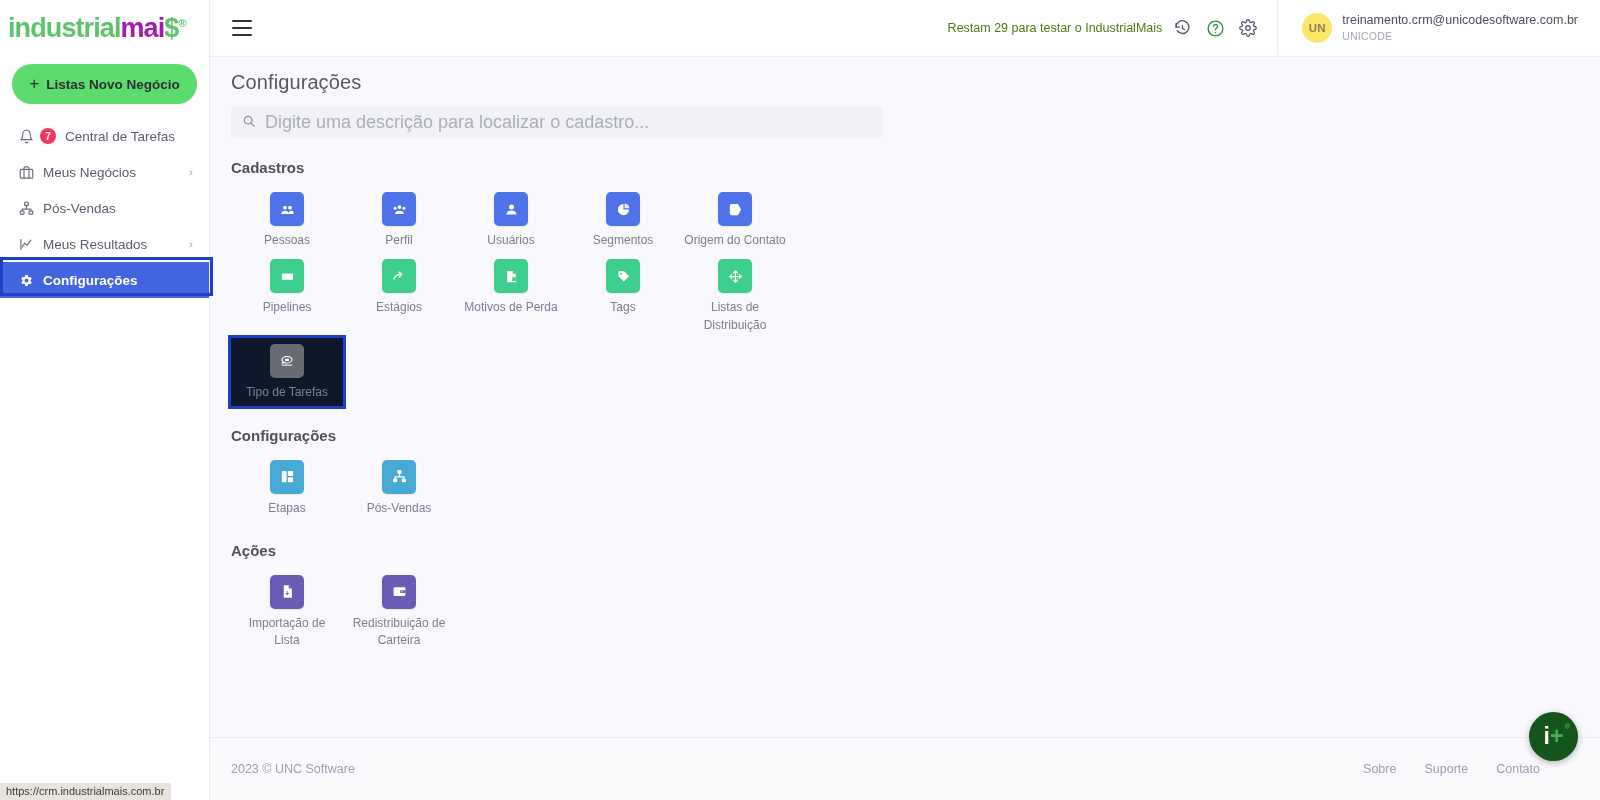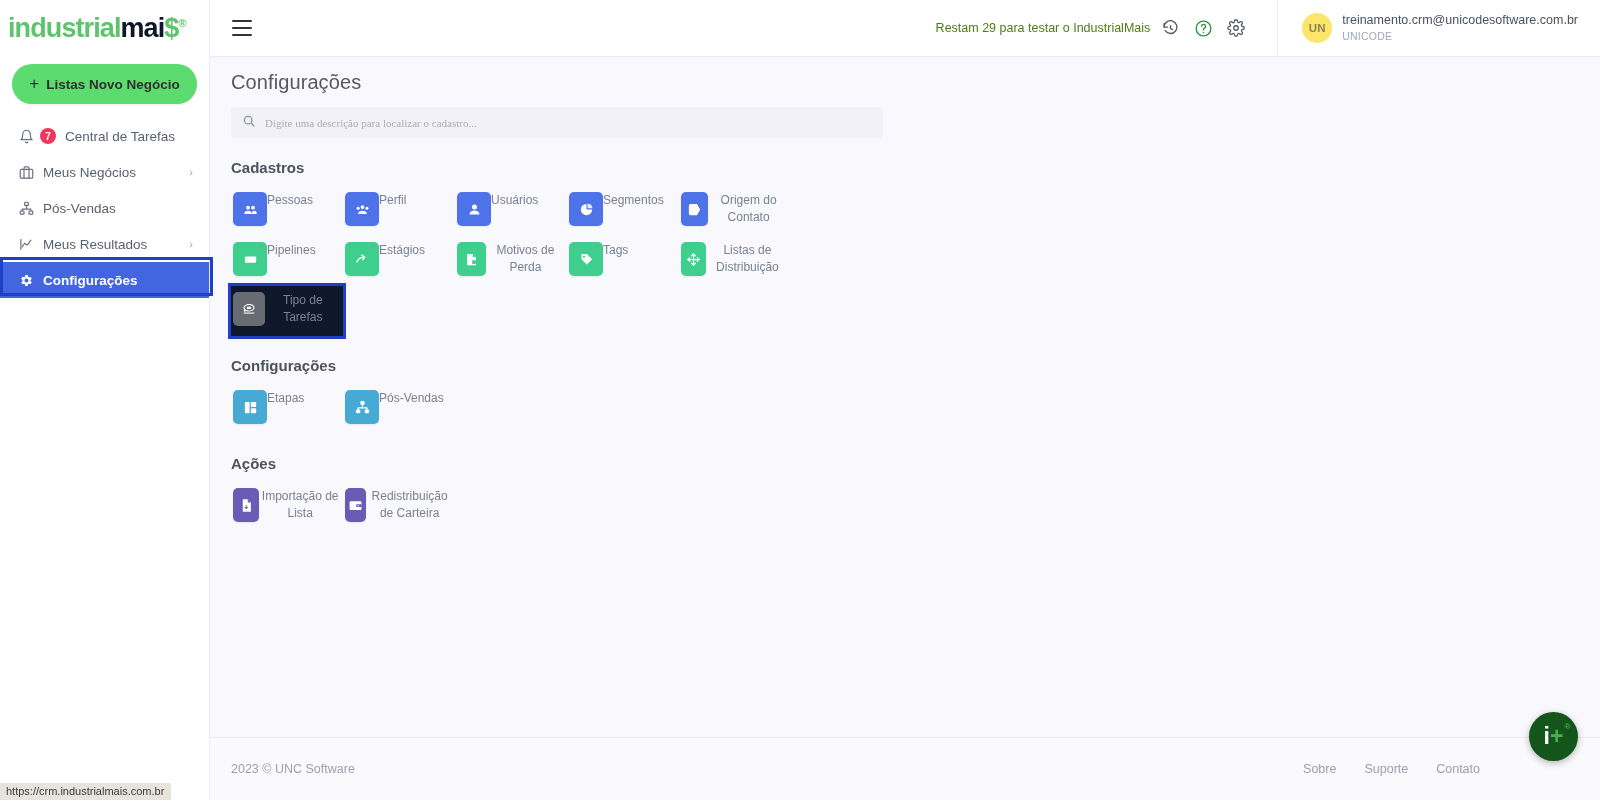--- a/index.html
+++ b/index.html
@@ -26,21 +26,21 @@
     padding-left: 8px;
   }
   .logo-text {
     font-size: 27px;
     font-weight: 700;
     letter-spacing: -0.9px;
     line-height: 1;
     white-space: nowrap;
   }
   .logo-ind { color: #5cc46a; }
-  .logo-mais { color: #0f172a; }
+  .logo-mais { color: #a21caf; }
   .logo-dollar { color: #5cc46a; }
   .logo-reg {
     font-size: 11px;
     vertical-align: super;
     color: #5cc46a;
     font-weight: 700;
   }
 
   .new-deal-btn {
     margin: 8px 12px 0 12px;
@@ -139,21 +139,21 @@
     width: 22px; height: 22px;
     display: inline-flex; align-items: center; justify-content: center;
     cursor: pointer;
   }
   .tb-icon.first { margin-left: 9px; }
   .tb-icon svg { display: block; }
   .user-block {
     display: flex; align-items: center; gap: 10px;
     height: 100%;
     padding: 0 22px 0 24px;
-    margin-left: 30px;
+    margin-left: 18px;
     border-left: 1px solid #ececf2;
     cursor: pointer;
   }
   .avatar {
     width: 30px; height: 30px; border-radius: 50%;
     background: #fbe66a;
     color: #8a8253;
     font-size: 11.5px; font-weight: 700;
     display: flex; align-items: center; justify-content: center;
     letter-spacing: .3px;
@@ -179,38 +179,38 @@
     background: #f1f1f7;
     border-radius: 4px;
     display: flex; align-items: center;
     padding: 0 11px;
     gap: 9px;
     cursor: text;
   }
   .search-wrap svg { flex: 0 0 auto; }
   .search-input {
     border: none; outline: none; background: transparent;
-    font-size: 11px; color: #b91c1c;
+    font-size: 18px; color: #b91c1c;
     width: 100%;
-    font-family: Liberation Serif, serif;
+    font-family: Liberation Sans, sans-serif;
   }
   .search-input::placeholder { color: #a9aebc; }
 
   .section-title {
     margin: 21px 0 0 21px;
     font-size: 15px; font-weight: 700; color: #4e525c;
   }
   .tile-grid {
     margin: 10px 0 0 21px;
     display: flex; flex-wrap: wrap;
     width: 580px;
   }
   .tile {
     width: 112px;
-    display: flex; flex-direction: row; 
+    display: flex; flex-direction: column; align-items: center;
     padding: 6px 2px 4px 2px;
     cursor: pointer;
     position: relative;
   }
   .tile-ico {
     width: 34px; height: 34px;
     border-radius: 5px;
     display: flex; align-items: center; justify-content: center;
     color: #ffffff;
     margin-bottom: 6px;
@@ -227,21 +227,21 @@
   
   #footer {
     position: absolute; left: 210px; top: 737px;
     width: 1390px; height: 63px;
     background: #fafafd;
     border-top: 1px solid #ececf2;
     display: flex; align-items: center;
     z-index: 3;
   }
   .copyright { margin-left: 21px; font-size: 12.5px; color: #9aa0ae; }
-  .footer-links { margin-left: auto; margin-right: 120px; display: flex; gap: 28px; }
+  .footer-links { margin-left: auto; margin-right: 60px; display: flex; gap: 28px; }
   .footer-links a {
     font-size: 12.5px; color: #9aa0ae; text-decoration: none; cursor: pointer;
   }
 
   .fab {
     position: absolute; right: 22px; top: 712px;
     width: 49px; height: 49px; border-radius: 50%;
     background: #14551b;
     display: flex; align-items: center; justify-content: center;
     cursor: pointer;

